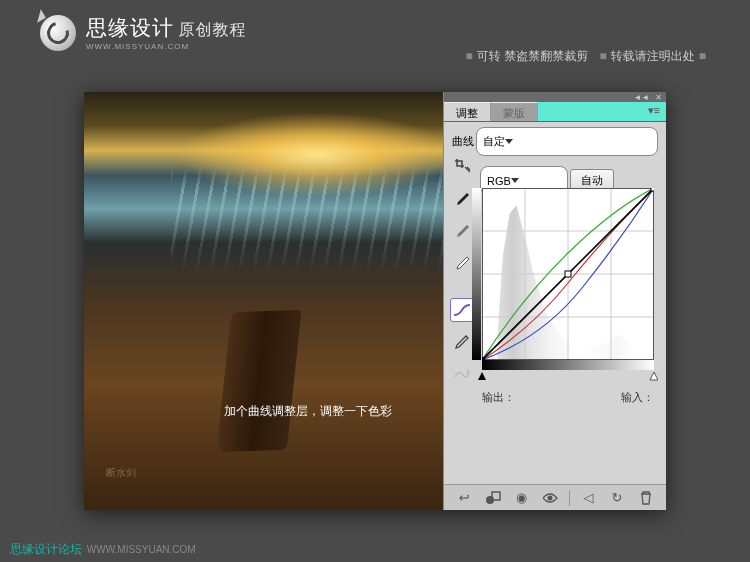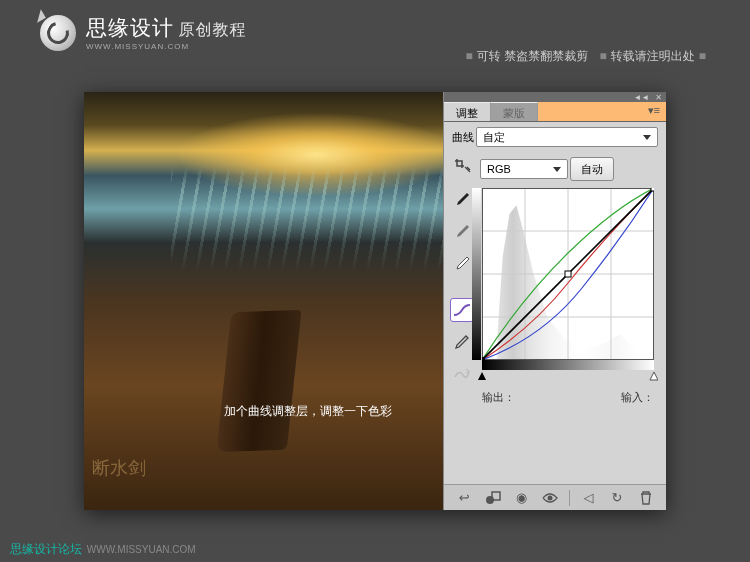--- a/index.html
+++ b/index.html
@@ -66,58 +66,58 @@
   width: 70px; height: 140px;
   background: linear-gradient(90deg, #4a2f18 0%, #2a1808 50%, #3a2512 100%);
   transform: skewX(-8deg) rotate(-2deg);
   border-radius: 8px 4px 6px 10px;
 }
 .caption {
   position: absolute; bottom: 90px; left: 140px;
   color: #fff; font-size: 12px;
 }
 .watermark {
-  position: absolute; bottom: 30px; left: 8px;
-  color: rgba(200,160,100,0.5); font-size: 18px;
+  position: absolute; bottom: 30px; left: 22px;
+  color: rgba(200,160,100,0.5); font-size: 10px;
 }
 .panel {
   position: absolute; top: 0; right: 0;
   width: 223px; height: 100%;
   background: #d4d4d4;
   border-left: 1px solid #888;
   display: flex; flex-direction: column;
   font-size: 11px;
 }
 .panel-topbar {
   height: 10px; background: #6a6a6a;
   display: flex; justify-content: flex-end; align-items: center;
   padding: 0 4px; gap: 6px;
 }
 .panel-topbar span { color: #ccc; font-size: 8px; cursor: pointer; }
 .tabs {
-  display: flex; height: 20px; background: #fdba74;
+  display: flex; height: 20px; background: #5eead4;
   border-bottom: 1px solid #666;
   justify-content: space-between;
 }
 .tab {
   padding: 3px 12px; font-size: 11px;
   background: #d4d4d4; border-right: 1px solid #999;
   border-top: 1px solid #eee;
 }
 .tab.inactive { background: #a0a0a0; color: #666; }
 .panel-menu { margin-left: auto; padding: 2px 6px; color: #555; }
 .row {
   display: flex; align-items: center; gap: 2px;
   padding: 5px 8px;
 }
 .select {
-  flex: 1; height: 20px; background: #fff;
-  border: 1px solid #888; border-radius: 2px;
+  flex: 1; height: 29px; background: #fff;
+  border: 1px solid #888; border-radius: 8px;
   display: flex; align-items: center; padding: 0 6px;
-  justify-content: space-between;
+  justify-content: flex-start;
 }
 .select-arrow {
   width: 0; height: 0;
   border-left: 4px solid transparent;
   border-right: 4px solid transparent;
   border-top: 5px solid #333;
 }
 .btn {
   height: 24px; padding: 0 10px;
   background: linear-gradient(#f8f8f8, #ddd);

